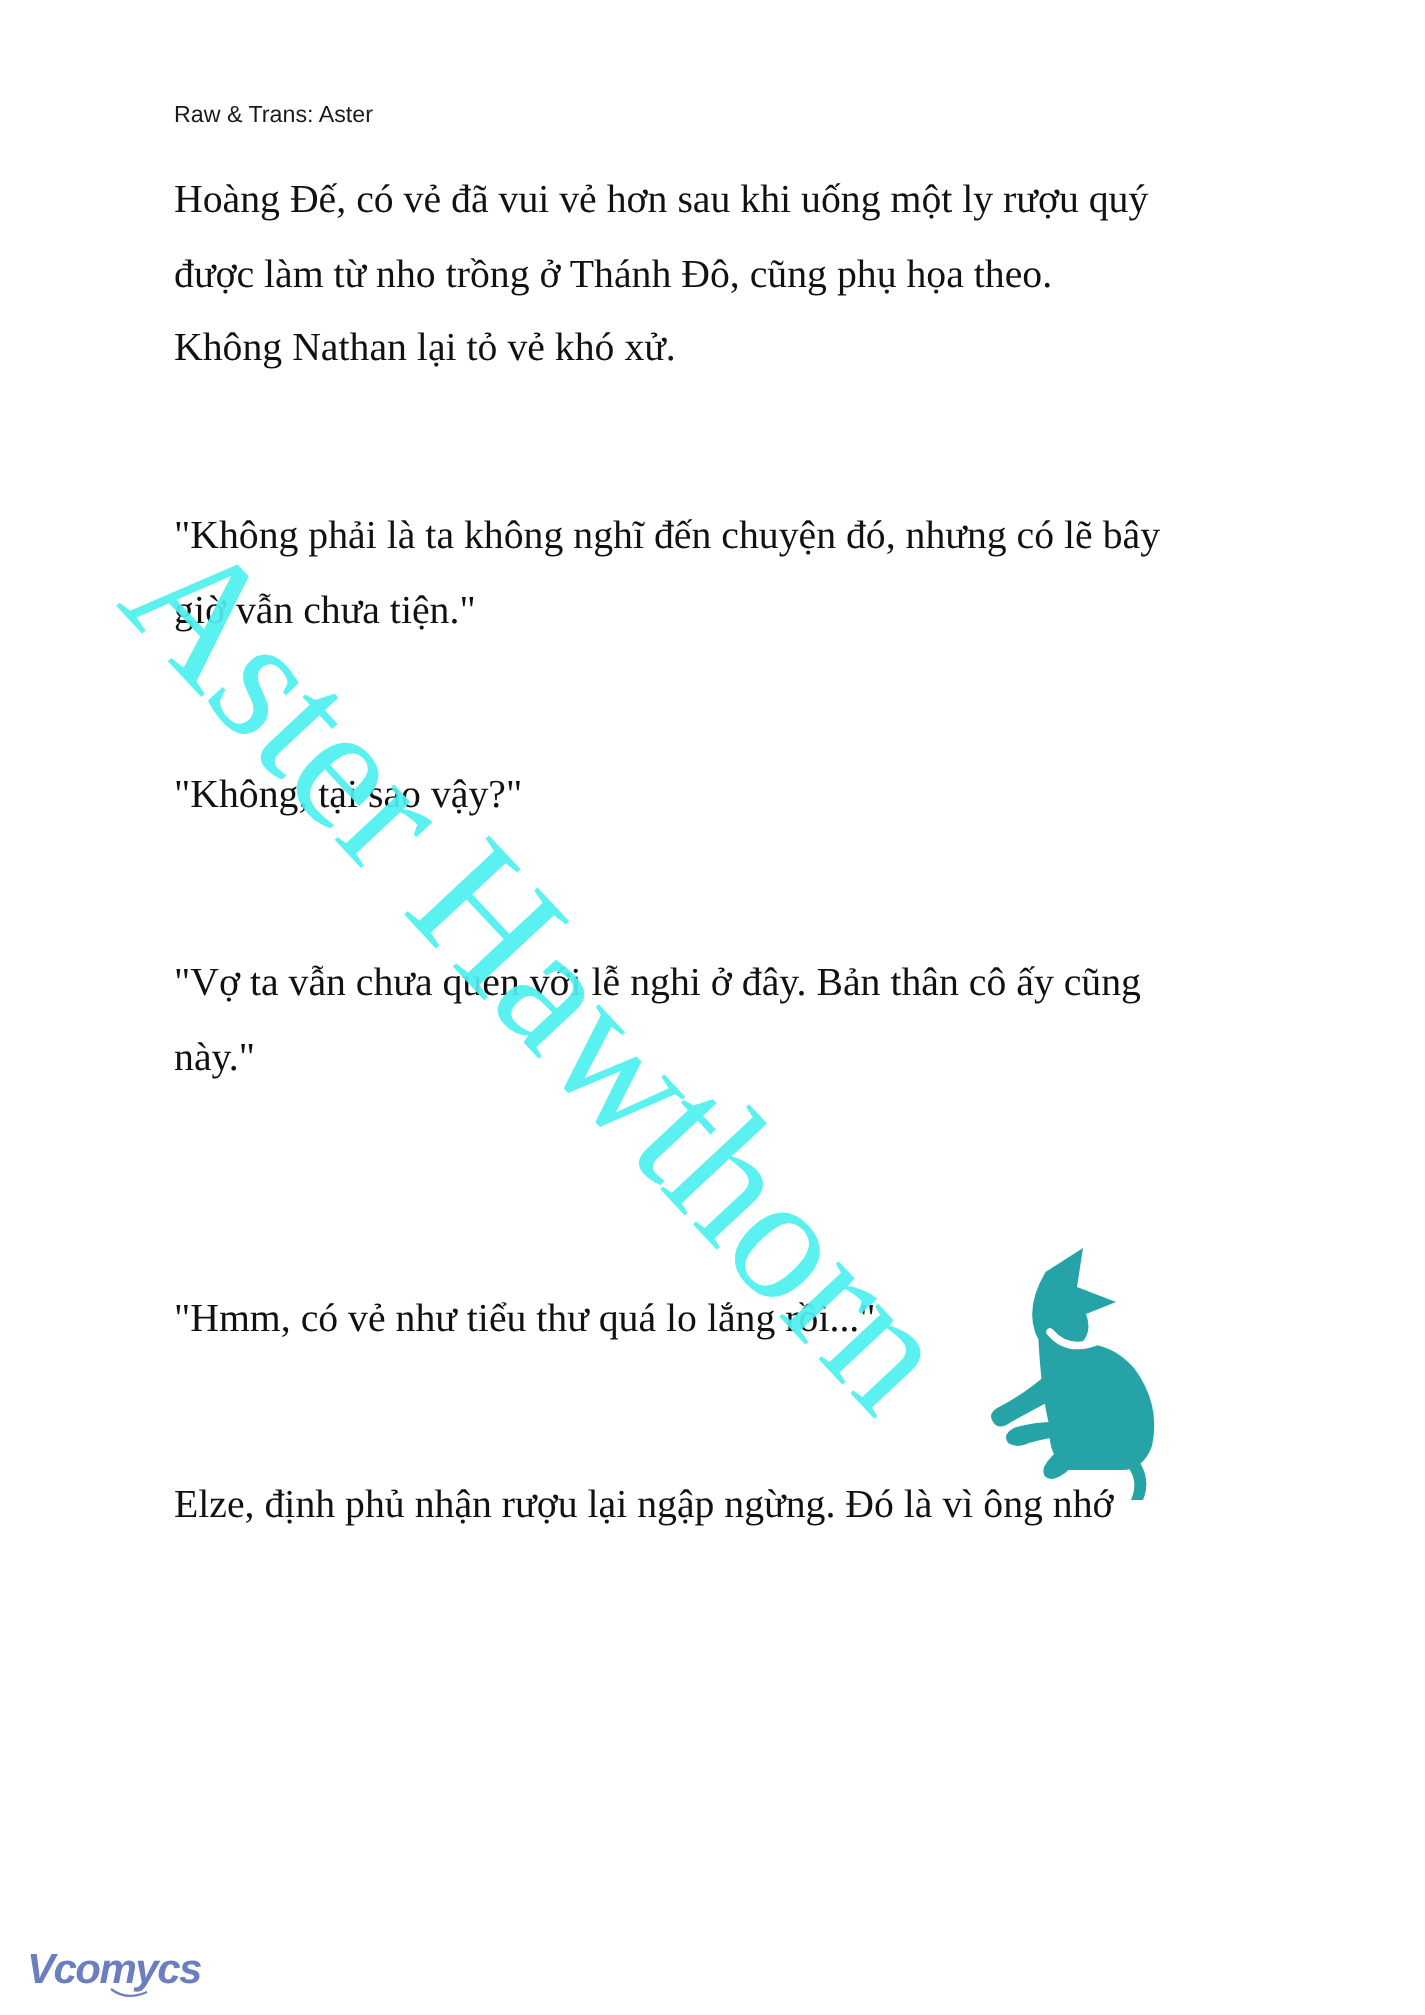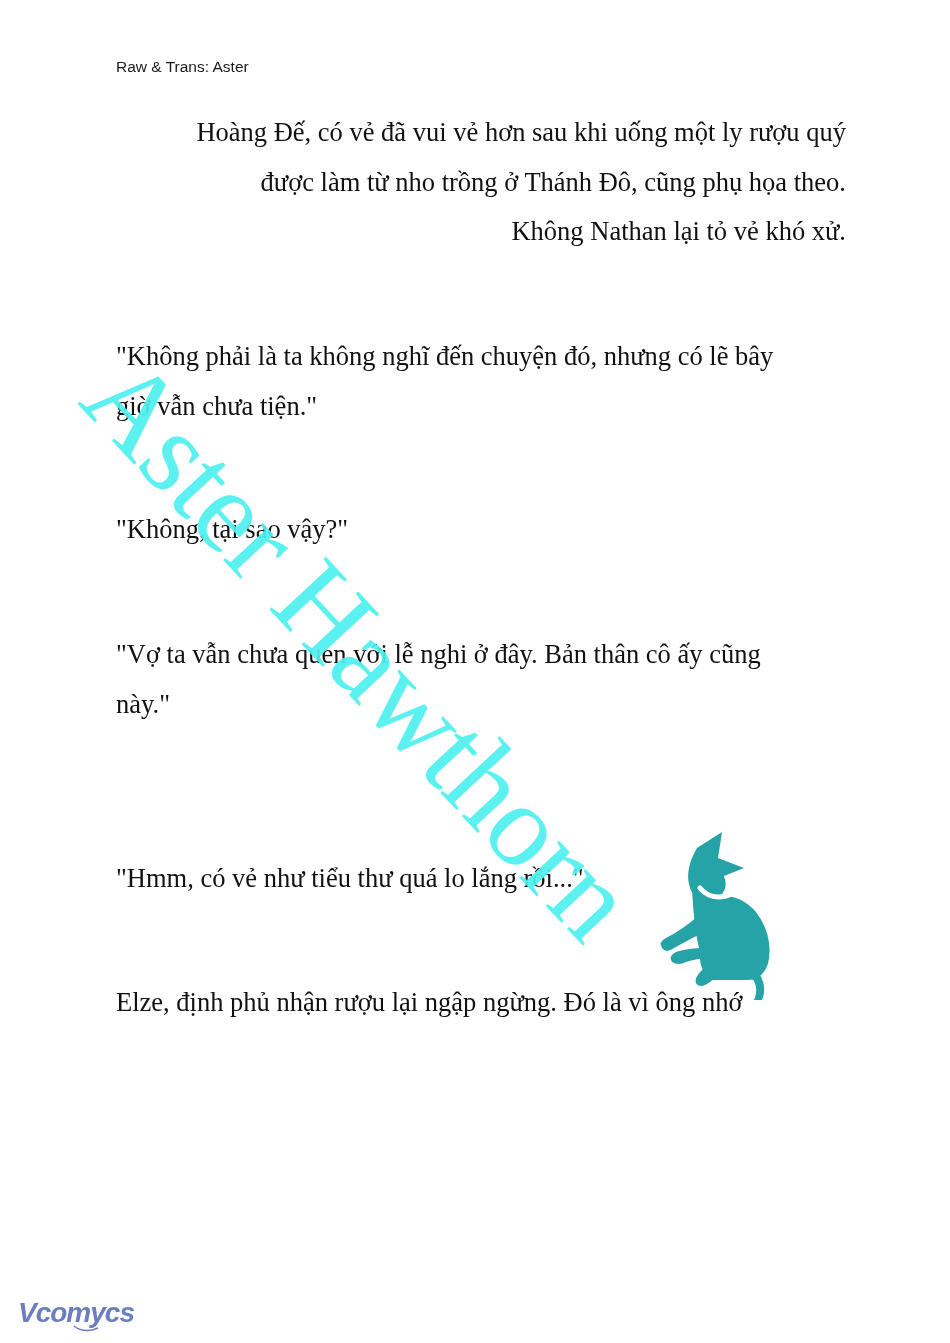--- a/index.html
+++ b/index.html
@@ -9,21 +9,21 @@
     }
     body {
       width: 950px;
       height: 1343px;
       position: relative;
       overflow: hidden;
     }
     .header {
       position: absolute;
       left: 116px;
-      top: 58px;
+      top: 68px;
       font-family: "Liberation Sans", sans-serif;
       font-size: 15.5px;
       color: #1a1a1a;
     }
     .para {
       position: absolute;
       left: 116px;
       width: 730px;
       font-family: "Liberation Serif", serif;
       font-size: 26.5px;
@@ -66,21 +66,21 @@
       top: 1292px;
       width: 140px;
       height: 44px;
     }
   </style>
 </head>
 <body>
 
 <div class="header">Raw &amp; Trans: Aster</div>
 
-<div class="para" style="top:108px;text-align:right;">
+<div class="para" style="top:108px;">
   <span class="line">Hoàng Đế, có vẻ đã vui vẻ hơn sau khi uống một ly rượu quý</span>
   <span class="line">được làm từ nho trồng ở Thánh Đô, cũng phụ họa theo.</span>
   <span class="line">Không Nathan lại tỏ vẻ khó xử.</span>
 </div>
 
 <div class="para" style="top:332px;">
   <span class="line">"Không phải là ta không nghĩ đến chuyện đó, nhưng có lẽ bây</span>
   <span class="line">giờ vẫn chưa tiện."</span>
 </div>
 

